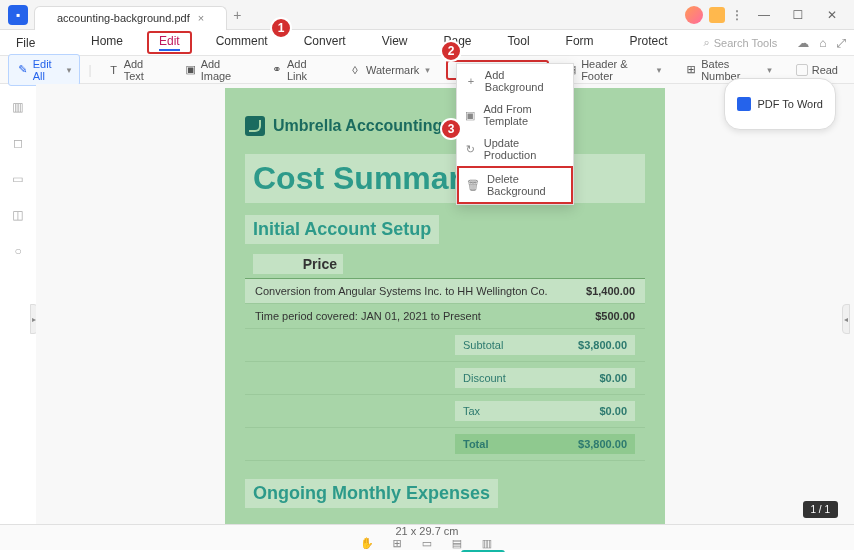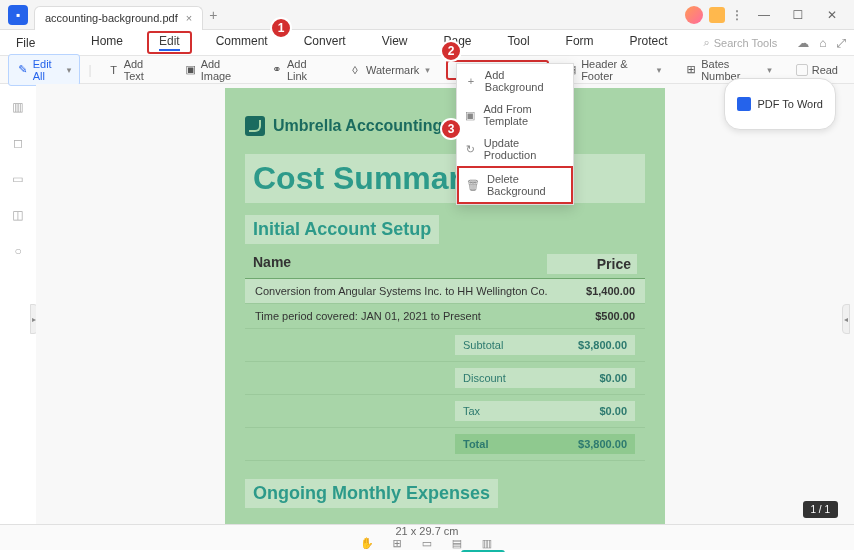--- a/index.html
+++ b/index.html
@@ -1,34 +1,34 @@
 <!DOCTYPE html>
 <html><head>
 <meta charset="utf-8">
 <style>
 * { margin: 0; padding: 0; box-sizing: border-box; font-family: -apple-system, BlinkMacSystemFont, 'Segoe UI', sans-serif; }
 body { width: 854px; height: 552px; background: #fff; overflow: hidden; font-size: 12px; color: #333; position: relative; }
 
 .titlebar { height: 30px; display: flex; align-items: center; background: #f5f5f5; border-bottom: 1px solid #e0e0e0; }
 .app-icon { width: 20px; height: 20px; background: #2563eb; border-radius: 4px; margin: 0 6px 0 8px; display: flex; align-items: center; justify-content: center; color: #fff; font-weight: bold; font-size: 12px; }
-.tab { background: #fff; border: 1px solid #ddd; border-bottom: none; border-radius: 6px 6px 0 0; padding: 4px 10px; display: flex; align-items: center; gap: 8px; font-size: 11px; height: 24px; margin-top: 6px; }
+.tab { background: #fff; border: 1px solid #ddd; border-bottom: none; border-radius: 6px 6px 0 0; padding: 4px 22px; display: flex; align-items: center; gap: 8px; font-size: 11px; height: 24px; margin-top: 6px; }
 .tab-close { cursor: pointer; color: #888; }
 .tab-add { margin-left: 6px; color: #888; cursor: pointer; font-size: 14px; }
 .title-right { margin-left: auto; display: flex; align-items: center; gap: 6px; padding-right: 8px; }
 .title-right .win-btn { width: 28px; height: 20px; display: flex; align-items: center; justify-content: center; color: #666; cursor: pointer; }
 .promo-icon { width: 18px; height: 18px; border-radius: 50%; background: linear-gradient(135deg,#ff9a56,#ff6b9d); }
 .promo-icon2 { width: 16px; height: 16px; border-radius: 3px; background: #ffb84d; }
 .dots { color: #888; font-weight: bold; letter-spacing: 1px; }
 
 .menubar { height: 26px; display: flex; align-items: center; padding: 0 8px; border-bottom: 1px solid #e5e5e5; gap: 4px; }
 .file-menu { font-size: 12px; padding: 2px 8px; cursor: pointer; }
 .menu-spacer { flex: 1; }
 .menu-items { display: flex; gap: 12px; }
 .menu-item { padding: 3px 12px; font-size: 12px; cursor: pointer; }
-.menu-item.active { border: 2px solid #d32f2f; border-radius: 3px; padding: 1px 10px; color: #404040; font-weight: 500; }
+.menu-item.active { border: 2px solid #d32f2f; border-radius: 3px; padding: 1px 10px; color: #be185d; font-weight: 500; }
 .menu-item.active::after { content: ''; display: block; height: 2px; background: #2563eb; margin-top: 1px; }
 .search-tools { color: #aaa; font-size: 11px; display: flex; align-items: center; gap: 4px; margin-left: 20px; }
 .menubar-right { display: flex; gap: 10px; margin-left: 16px; color: #888; }
 .menubar-right span { cursor: pointer; }
 
 .toolbar { height: 28px; display: flex; align-items: center; padding: 0 8px; border-bottom: 1px solid #e5e5e5; gap: 8px; background: #fafafa; }
 .tool-btn { display: flex; align-items: center; gap: 4px; padding: 3px 8px; font-size: 11px; color: #555; cursor: pointer; border-radius: 3px; }
 .tool-btn.primary { color: #2563eb; border: 1px solid #b8d4ff; background: #eff6ff; }
 .tool-btn.boxed { border: 2px solid #d32f2f; padding: 1px 6px; color: #2563eb; }
 .tool-icon { width: 14px; height: 14px; display: inline-flex; align-items: center; justify-content: center; }
@@ -212,21 +212,20 @@
 
   <div class="canvas">
     <div class="page">
       <div class="logo-row">
         <div class="logo-mark"></div>
         <span class="brand">Umbrella Acccounting</span>
       </div>
       <div class="title">Cost Summary</div>
       <div class="subtitle">Initial Account Setup</div>
       <div class="thead">
-        <span class="col-name">Name</span>
         <span class="col-price">Price</span>
       </div>
       <div class="trow alt">
         <span class="col-name">Conversion from Angular Systems Inc. to HH Wellington Co.</span>
         <span class="col-price">$1,400.00</span>
       </div>
       <div class="trow">
         <span class="col-name">Time period covered: JAN 01, 2021 to Present</span>
         <span class="col-price">$500.00</span>
       </div>

